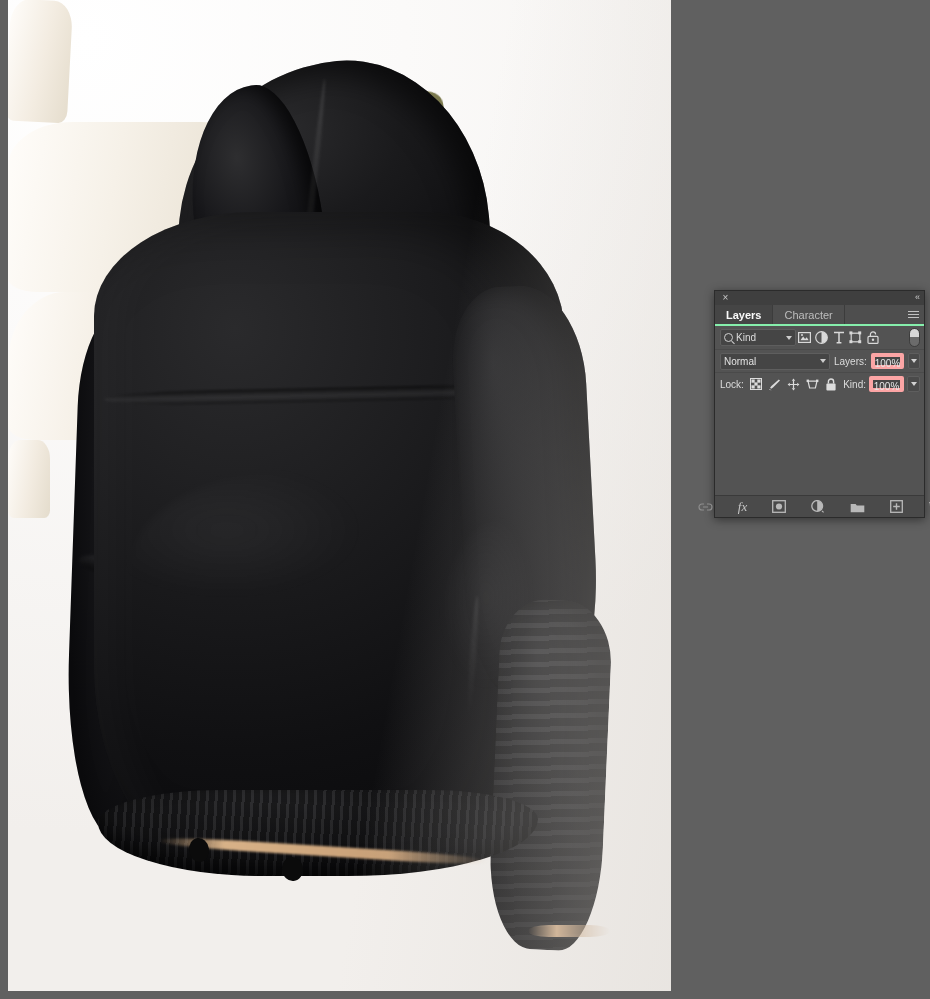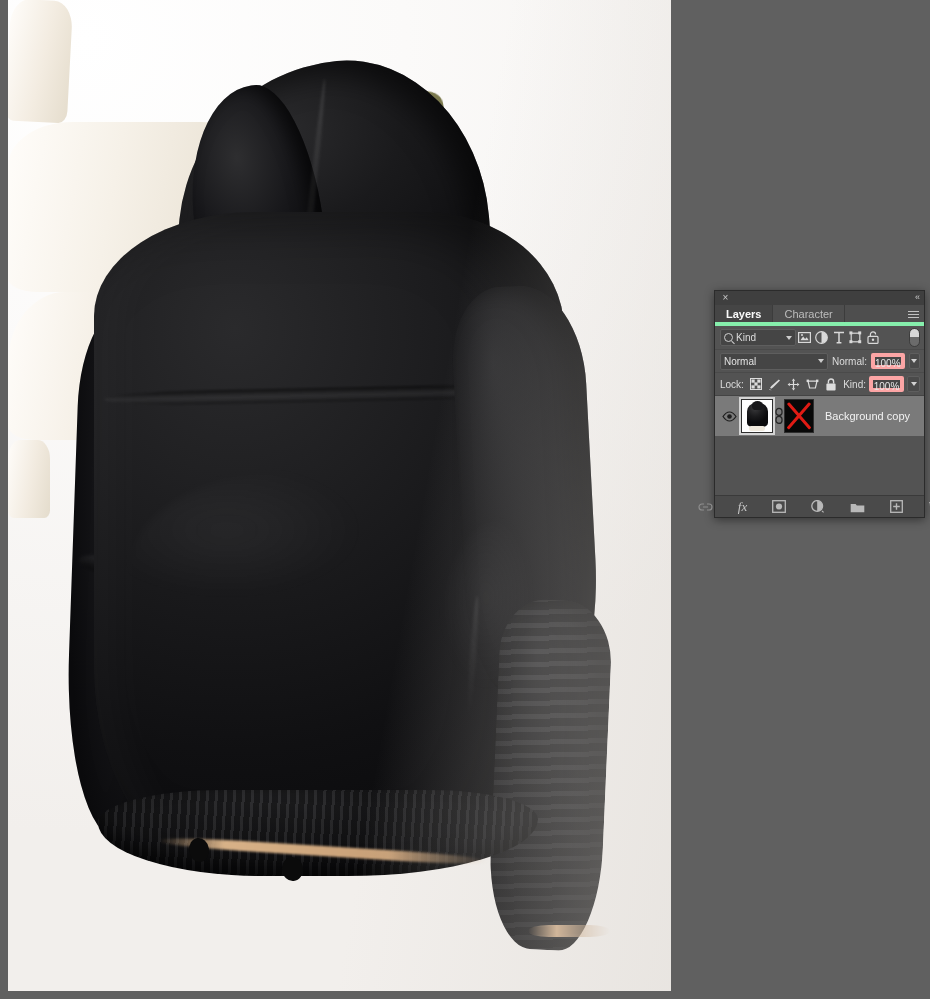--- a/index.html
+++ b/index.html
@@ -229,21 +229,21 @@
   .collapse-chev {
     position: absolute; right: 4px; top: 1px;
     font-size: 9px; color: #c9c9c9; line-height: 11px;
     cursor: pointer;
   }
 
   .tabs-row {
     position: relative;
     height: 21px;
     background: #4e4e4e;
-    border-bottom: 4px solid #86efac;
+    border-bottom: 2px solid #86efac;
     display: flex;
     align-items: stretch;
   }
   .tab {
     padding: 0 11px;
     display: flex; align-items: center;
     font-size: 11px;
     color: #bdbdbd;
     cursor: pointer;
     border-right: 1px solid #3c3c3c;
@@ -584,21 +584,21 @@
           </svg>
       </div>
       <div class="pill-toggle"></div>
     </div>
 
     <div class="blend-row">
       <div class="blend-select">
         <span>Normal</span>
         <span class="caret-dn"></span>
       </div>
-      <span class="lbl">Normal:</span>
+      <span class="lbl">Layers:</span>
       <div class="num-field">100%</div>
       <div class="stepper">
           <span class="caret-dn"></span>
         </div>
     </div>
 
     <div class="lock-row">
       <span class="lbl">Lock:</span>
 
       <div class="lock-ico">
@@ -639,46 +639,20 @@
 
       <div class="fill-group">
         <span class="lbl">Kind:</span>
         <div class="num-field">100%</div>
         <div class="stepper">
             <span class="caret-dn"></span>
           </div>
       </div>
     </div>
 
-    <div class="layer-list">
-      <div class="layer-row">
-        <div class="eye-btn">
-          <svg width="15" height="11" viewBox="0 0 15 11">
-              <path d="M7.5 1 C11 1 14 5.5 14 5.5 S11 10 7.5 10 S1 5.5 1 5.5 S4 1 7.5 1 Z" fill="none" stroke="#1d1d1d" stroke-width="1.2"></path>
-              <circle cx="7.5" cy="5.5" r="2.3" fill="#1d1d1d"></circle>
-            </svg>
-        </div>
-
-        <div class="thumb">
-          <div class="thumb-jacket"></div>
-          <div class="thumb-base"></div>
-        </div>
-
-        <div class="link-ico">
-          <svg width="10" height="18" viewBox="0 0 10 18">
-              <rect x="2" y="1.4" width="6" height="7" rx="3" fill="none" stroke="#262626" stroke-width="1.3"></rect>
-              <rect x="2" y="9.4" width="6" height="7" rx="3" fill="none" stroke="#262626" stroke-width="1.3"></rect>
-            </svg>
-        </div>
-
-        <div class="mask-thumb"></div>
-
-        <div class="layer-name">Background copy</div>
-      </div>
-    </div>
 
     <div class="panel-bottom">
       <div class="bbtn dim">
         <svg width="15" height="10" viewBox="0 0 15 10">
             <path d="M6 2 H4 A3 3 0 0 0 4 8 H6 M9 2 H11 A3 3 0 0 1 11 8 H9 M5 5 H10" fill="none" stroke="currentColor" stroke-width="1.2"></path>
           </svg>
       </div>
       <div class="bbtn">
         <span class="fx-label">fx</span>
       </div>

